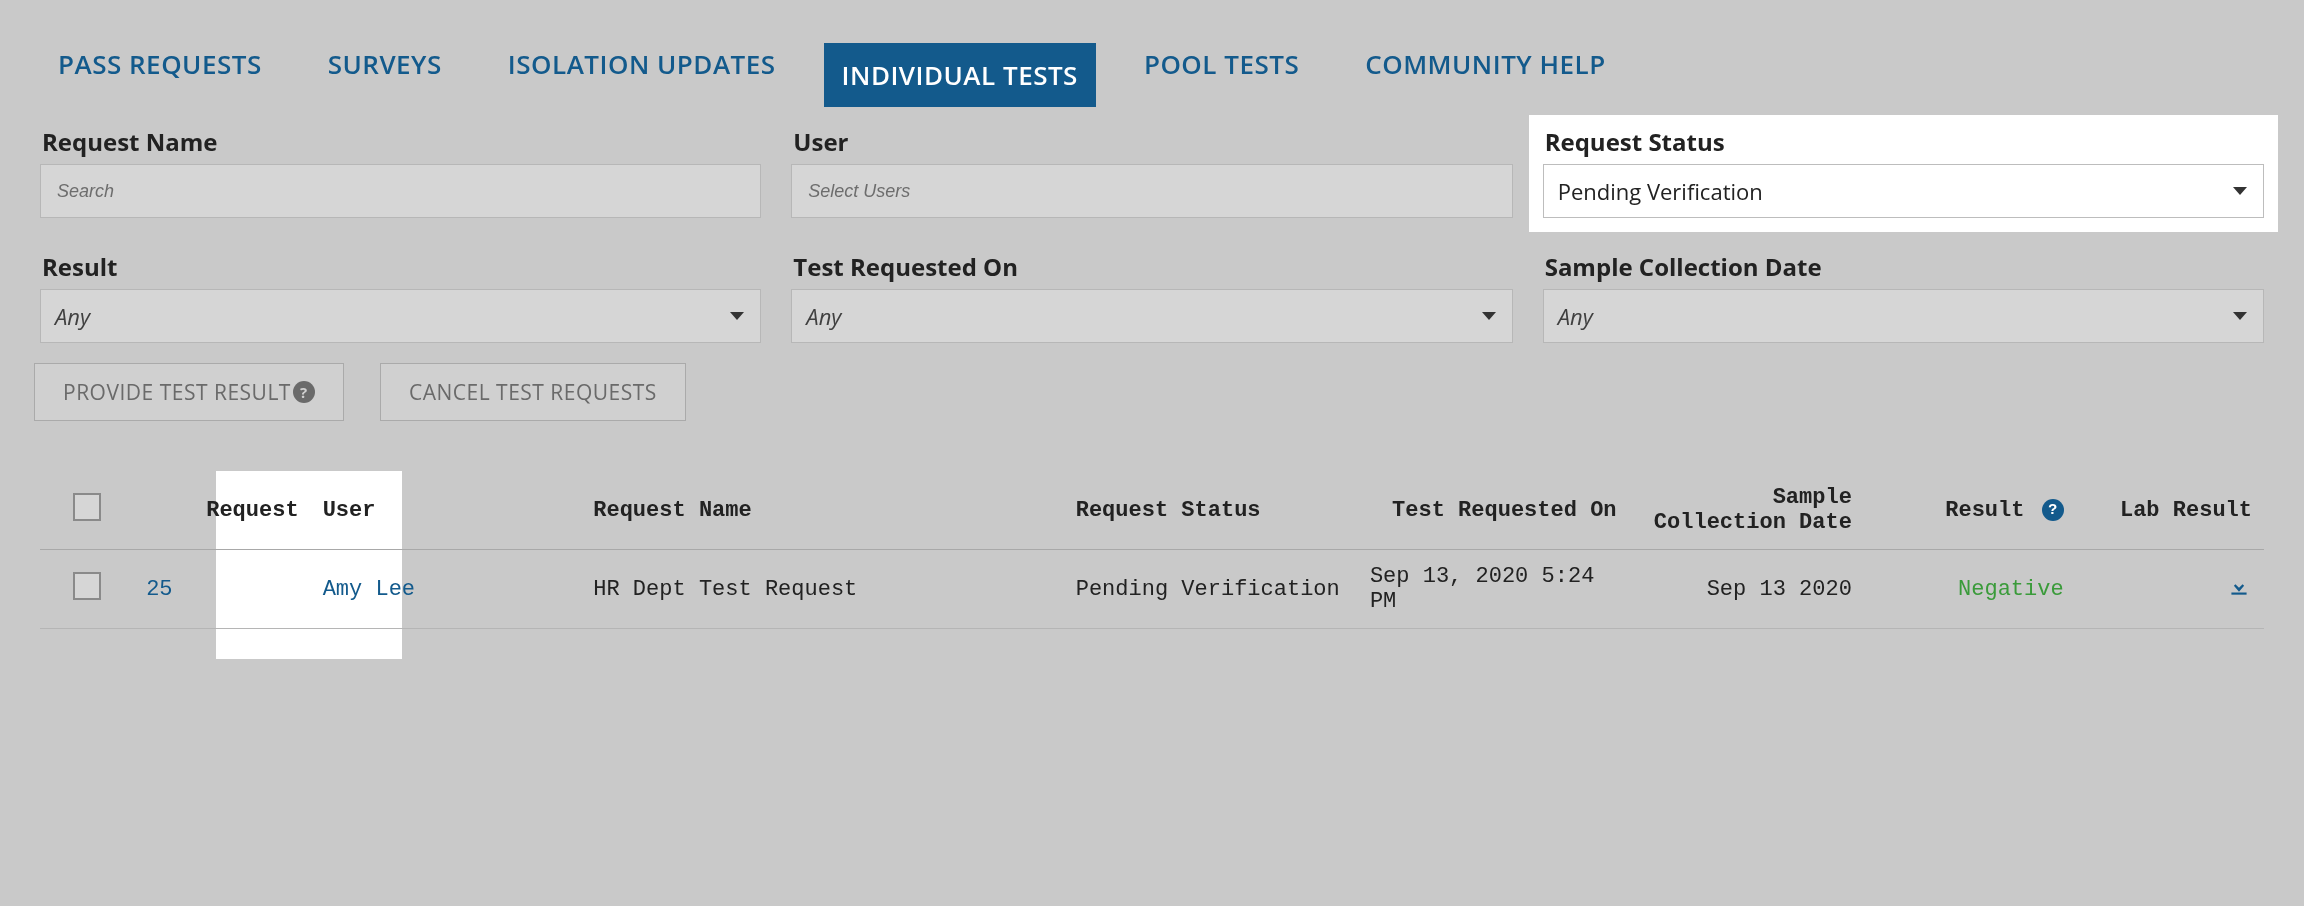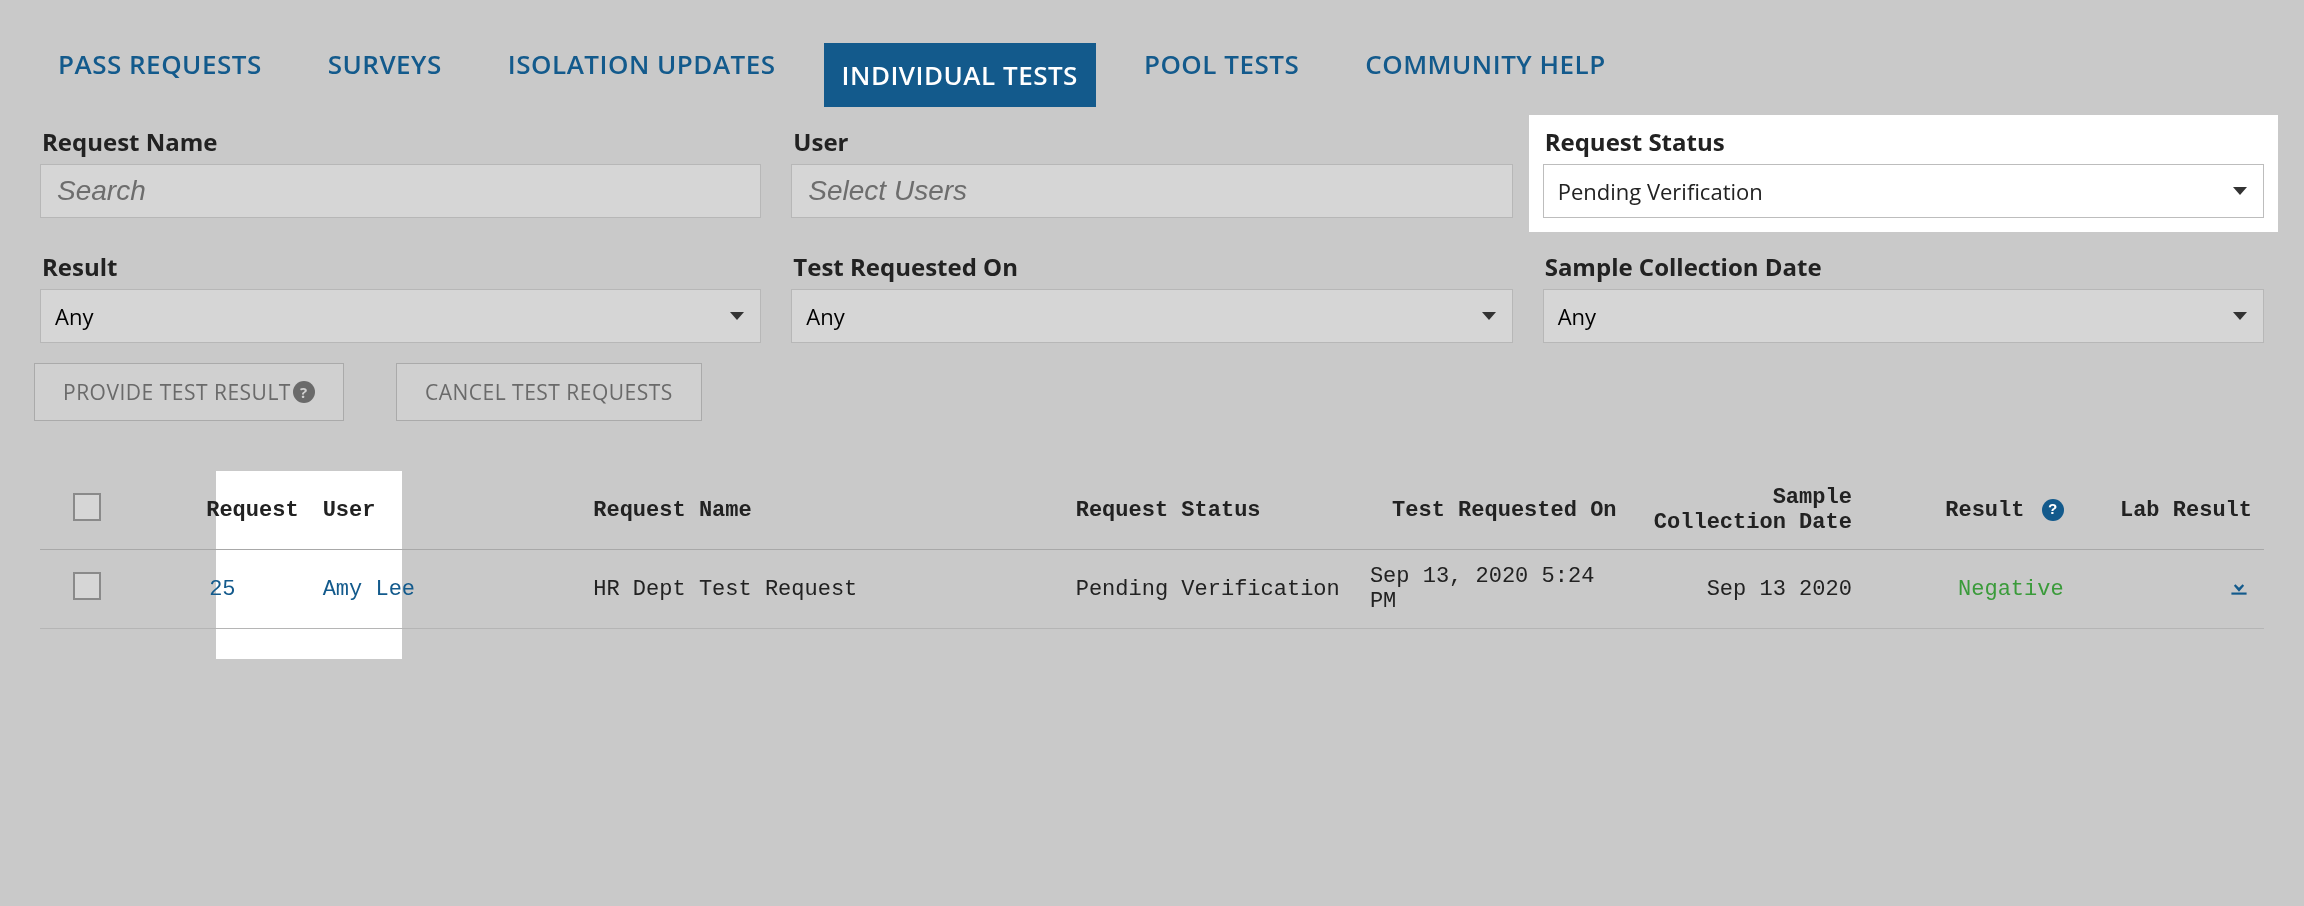--- a/index.html
+++ b/index.html
@@ -79,54 +79,55 @@
     padding: 0 14px;
     box-sizing: border-box;
   }
   .field.white {
     background: var(--white);
     border: 1px solid #bdbdbd;
   }
   .field input {
     border: none;
     background: transparent;
-    font-size: 28px;
+    font-size: 18px;
     color: #6d28d9;
     width: 100%;
     outline: none;
   }
   .field input::placeholder {
     color: #6d6d6d;
     font-style: italic;
   }
   .field .value {
     font-size: 22px;
     color: #222;
     font-style: normal;
   }
   .field .placeholder {
     font-size: 22px;
-    color: #000000;
+    color: #404040;
+    font-style: italic;
   }
   .caret-down {
     position: absolute;
     right: 16px;
     top: 50%;
     transform: translateY(-50%);
     width: 0; height: 0;
     border-left: 7px solid transparent;
     border-right: 7px solid transparent;
     border-top: 8px solid #333;
   }
   
   .filters2 { margin-bottom: 20px; }
   
   .actions {
     display: flex;
-    gap: 52px;
+    gap: 36px;
     margin-left: -6px;
     margin-bottom: 50px;
   }
   .action-btn {
     border: 1px solid #aaa;
     background: #d0d0d0;
     color: #6a6a6a;
     font-weight: 500;
     letter-spacing: 0.5px;
     font-size: 21px;
@@ -180,21 +181,21 @@
   .tbl thead th {
     font-weight: 700;
     color: #222;
     border-bottom: 1px solid #a8a8a8;
     text-align: left;
   }
   .tbl tbody td {
     border-bottom: 1px solid #b5b5b5;
   }
   .col-chk { width: 80px; text-align: center; }
-  .col-req { width: 150px; text-align: center; padding-right: 24px;}
+  .col-req { width: 150px; text-align: left; padding-right: 24px;}
   .col-user { width: 230px; }
   .col-name { width: 410px; }
   .col-status { width: 250px; }
   .col-tron { width: 230px; text-align: left; }
   .col-scd { width: 200px; text-align: right; }
   .col-result { width: 180px; text-align: right; }
   .col-lab { width: 160px; text-align: right; padding-right: 30px;}
   .tbl thead th.col-req, .tbl thead th.col-tron, .tbl thead th.col-scd, .tbl thead th.col-result, .tbl thead th.col-lab { text-align: right; }
   .tbl thead th.col-chk { text-align: center; }
   .chkbox {

